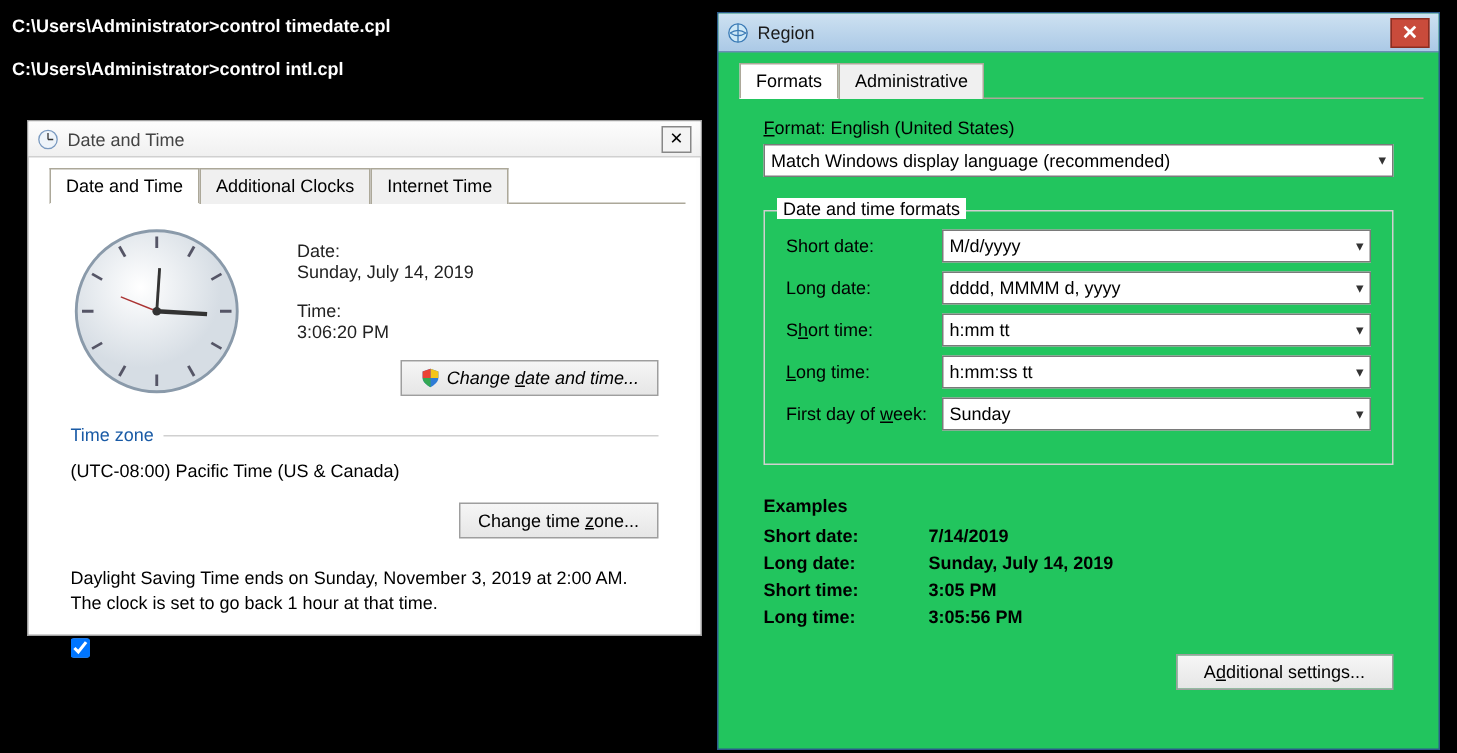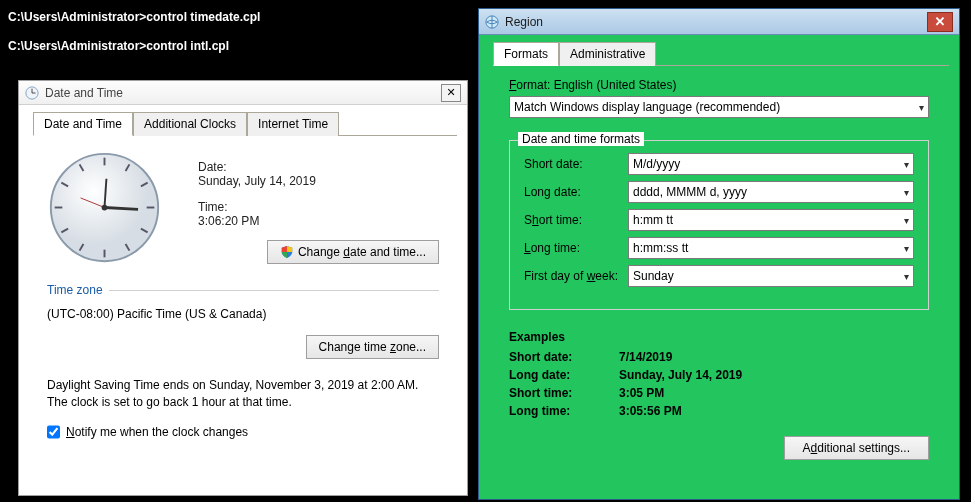--- a/index.html
+++ b/index.html
@@ -1,37 +1,37 @@
 <!DOCTYPE html>
 <html><head>
   <meta charset="utf-8">
   <style>
     * { margin: 0; padding: 0; box-sizing: border-box; font-family: "Segoe UI", Tahoma, sans-serif; font-size: 12px; }
     body { background: #000; width: 971px; height: 502px; position: relative; overflow: hidden; }
     .cmd { position: absolute; left: 0; top: 0; width: 480px; height: 80px; background: #000; color: #fff; font-family: Consolas, monospace; font-size: 13px; padding: 8px; line-height: 1.6; }
     .cmd-line { white-space: pre; font-weight: bold; }
 
     
-    .dt-dialog { position: absolute; left: 18px; top: 80px; width: 450px; height: 416px; background: #fff; border: 1px solid #a0a0a0; box-shadow: 0 4px 12px rgba(0,0,0,0.3); }
+    .dt-dialog { position: absolute; left: 18px; top: 80px; width: 450px; height: 344px; background: #fff; border: 1px solid #a0a0a0; box-shadow: 0 4px 12px rgba(0,0,0,0.3); }
     .dt-title { height: 24px; background: linear-gradient(#fdfdfd, #f0f0f0); display: flex; align-items: center; padding: 0 6px; border-bottom: 1px solid #d0d0d0; }
     .dt-title-icon { width: 14px; height: 14px; margin-right: 6px; }
     .dt-title-text { flex: 1; color: #444; font-size: 12px; }
     .dt-close { width: 20px; height: 18px; border: 1px solid #888; background: #f4f4f4; display: flex; align-items: center; justify-content: center; font-size: 11px; cursor: pointer; }
     .dt-body { padding: 6px 10px 10px 10px; }
     .tabs { display: flex; border-bottom: 1px solid #aca899; margin-left: 4px; }
     .tab { padding: 4px 10px; border: 1px solid #aca899; border-bottom: none; background: #f0f0f0; margin-right: 0px; cursor: pointer; position: relative; top: 1px; }
     .tab.active { background: #fff; border-bottom: 1px solid #fff; }
     .tab-content { border: none; padding: 14px 18px; }
     .dt-row { display: flex; gap: 36px; }
     .clock { width: 115px; height: 115px; }
     .dt-info { flex: 1; padding-top: 10px; }
     .dt-label { font-size: 12px; color: #222; }
     .dt-value { font-size: 12px; color: #222; margin-bottom: 12px; }
     .btn { background: linear-gradient(#f6f6f6,#e6e6e6); border: 1px solid #9e9e9e; padding: 4px 12px; cursor: pointer; font-size: 12px; }
-    .btn-shield { display: inline-flex; align-items: center; gap: 4px; float: right; }
+    .btn-shield { display: inline-flex; align-items: center; gap: 4px; float: right; font-style: italic; }
     .section-label { color: #1a5ba6; font-size: 12px; margin-top: 18px; display: flex; align-items: center; gap: 6px; }
     .section-label::after { content:""; flex:1; height:1px; background:#d0d0d0; }
     .tz-value { margin: 10px 0 14px 0; }
     .dst-text { margin-top: 18px; line-height: 1.4; }
     .checkbox-row { margin-top: 14px; display: flex; gap: 6px; }
 
     
     .rg-dialog { position: absolute; left: 478px; top: 8px; width: 482px; height: 492px; background: #22c55e; border: 1px solid #2c5a8c; box-shadow: 0 4px 12px rgba(0,0,0,0.3); }
     .rg-title { height: 26px; background: linear-gradient(#cde1f1,#abc9e6); display: flex; align-items: center; padding: 0 6px; border-bottom: 1px solid #6a8db5; }
     .rg-title-icon { width: 14px; height: 14px; margin-right: 6px; }

